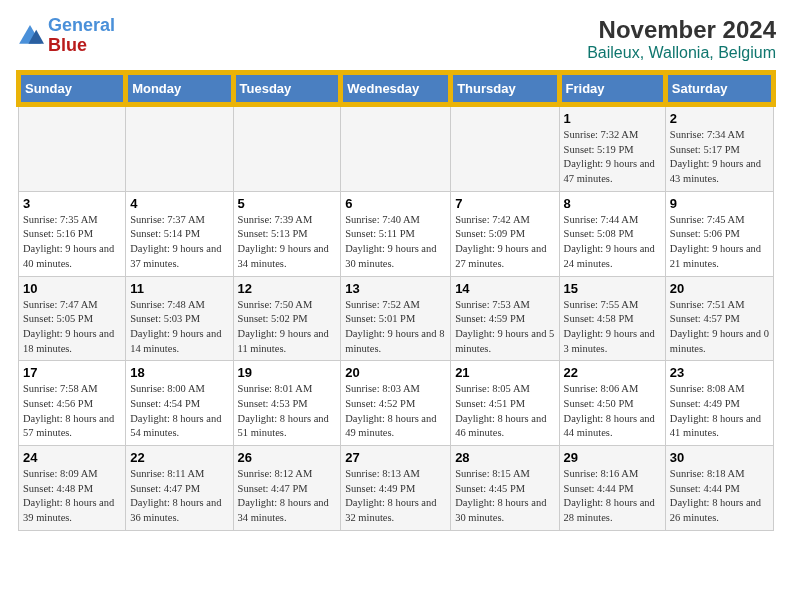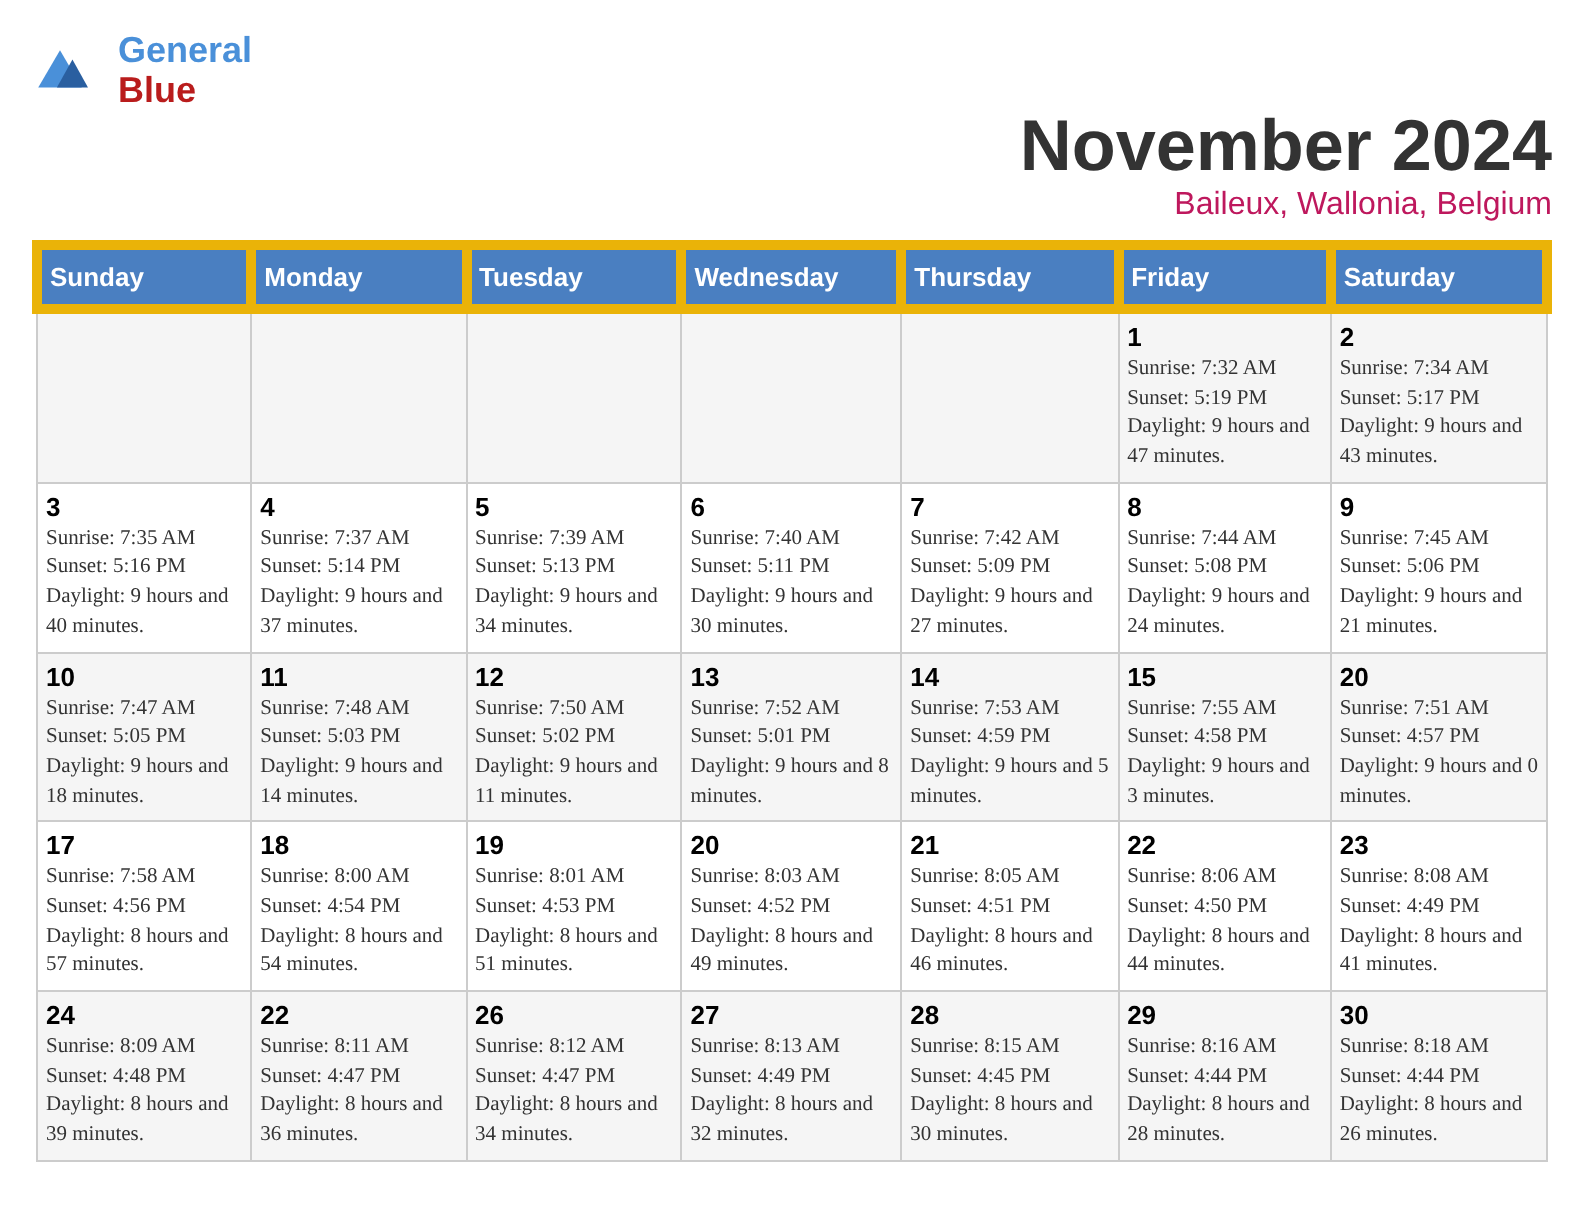--- a/index.html
+++ b/index.html
@@ -12,47 +12,46 @@
     }
     .header {
       display: flex;
       justify-content: space-between;
       align-items: flex-start;
       margin-bottom: 8px;
     }
     .logo {
       display: flex;
       align-items: center;
-      gap: 15px;
+      gap: 4px;
     }
     .logo-text {
       font-size: 18px;
       font-weight: bold;
       color: #333;
       line-height: 1.1;
     }
     .logo-text span {
       color: #4a90d9;
     }
     .logo-icon {
       width: 28px;
       height: 28px;
     }
     .title-block {
       text-align: right;
     }
     .month-title {
-      font-size: 36px;
+      font-size: 24px;
       font-weight: bold;
       color: #333;
-      margin-top: 36px;
     }
     .location {
       font-size: 16px;
-      color: #be185d;
+      color: #0f766e;
     }
     table {
       width: 100%;
       border-collapse: collapse;
       font-size: 11px;
     }
     thead tr th {
       background: #4a7fc1;
       color: #fff;
       padding: 6px 4px;

